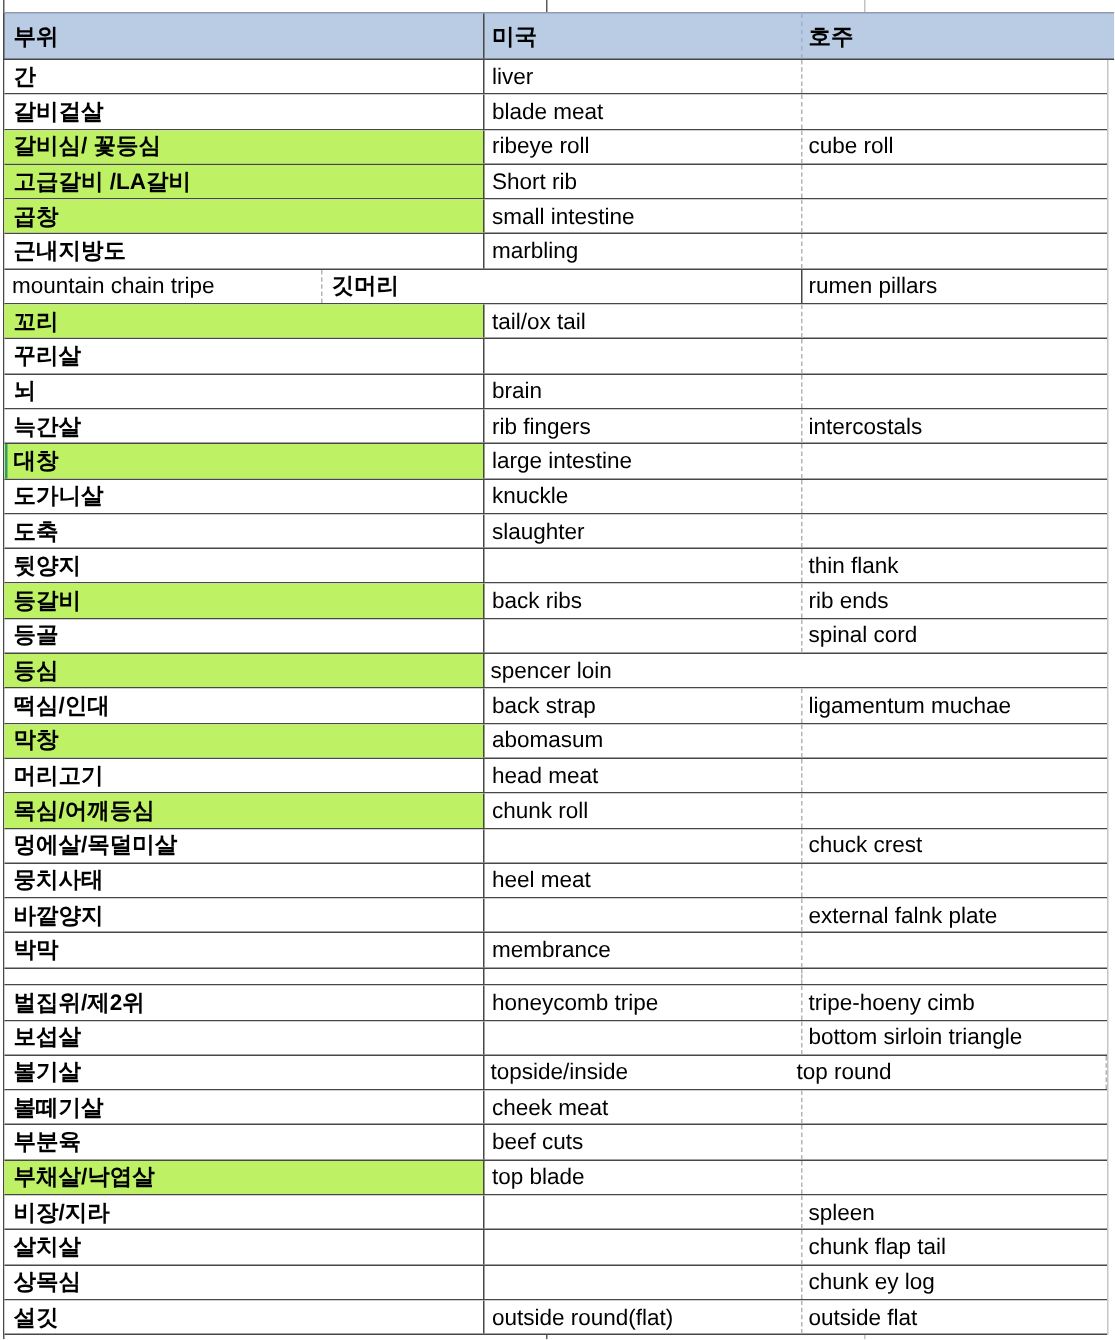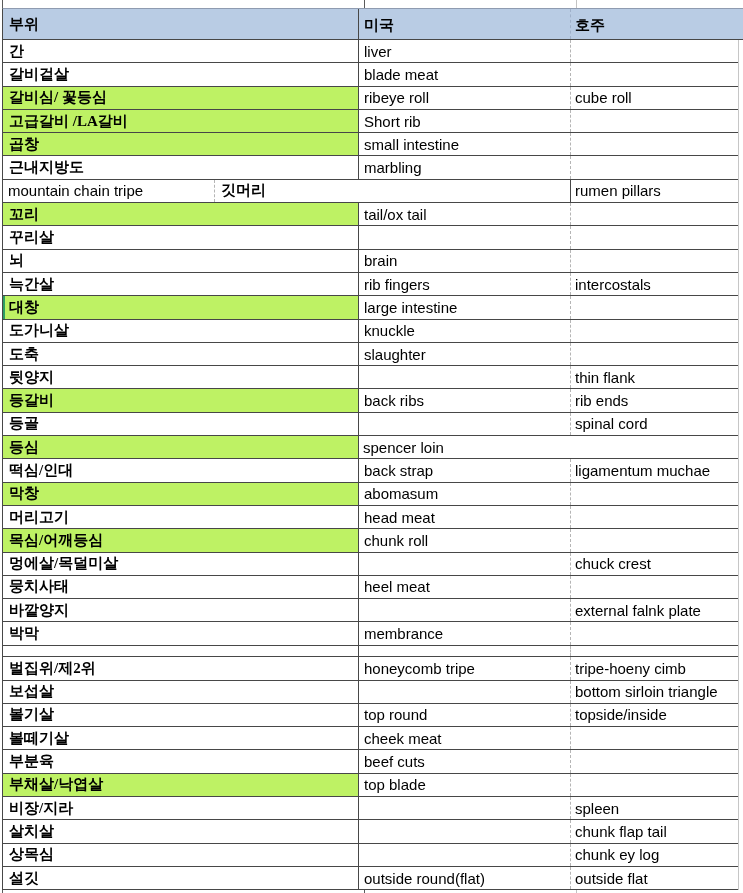--- a/index.html
+++ b/index.html
@@ -37,21 +37,21 @@
     border-bottom:1px solid #474747;
     background:#fff;
   }
   .row.gap{height:11.5px;}
   .cell{
     box-sizing:border-box;
     display:flex;align-items:center;
     white-space:nowrap;overflow:hidden;
     font-size:15px;line-height:1;
   }
-  .c1{width:356px;border-right:1px solid #474747;padding-left:6px;font-weight:700;font-family:Liberation Serif, serif;}
+  .c1{width:320px;border-right:1px solid #474747;padding-left:6px;font-weight:700;}
   .c2{width:212px;border-right:1px dashed #b5b5b5;padding-left:5px;text-align:right;}
   .c3{flex:1;padding-left:4px;}
   .header-row .cell{font-weight:700;}
   .header-row .c1{border-right:1px solid #474747;}
   .header-row .c2{border-right:1px dashed #9fb0c9;}
   .header-row .c3{border-right:none;}
   .c1.shaded{background:#bef264;}
   .c1.selected{box-shadow:inset 2px 0 0 #2e9e63;}
 </style>
 </head>
@@ -214,22 +214,22 @@
       <div class="cell c2">honeycomb tripe</div>
       <div class="cell c3">tripe-hoeny cimb</div>
     </div>
         <div class="row">
       <div class="cell c1">보섭살</div>
       <div class="cell c2"></div>
       <div class="cell c3">bottom sirloin triangle</div>
     </div>
         <div class="row">
       <div class="cell c1">볼기살</div>
+      <div class="cell c3">topside/inside</div>
       <div class="cell c2">top round</div>
-      <div class="cell c3">topside/inside</div>
     </div>
         <div class="row">
       <div class="cell c1">볼떼기살</div>
       <div class="cell c2">cheek meat</div>
       <div class="cell c3"></div>
     </div>
         <div class="row">
       <div class="cell c1">부분육</div>
       <div class="cell c2">beef cuts</div>
       <div class="cell c3"></div>

